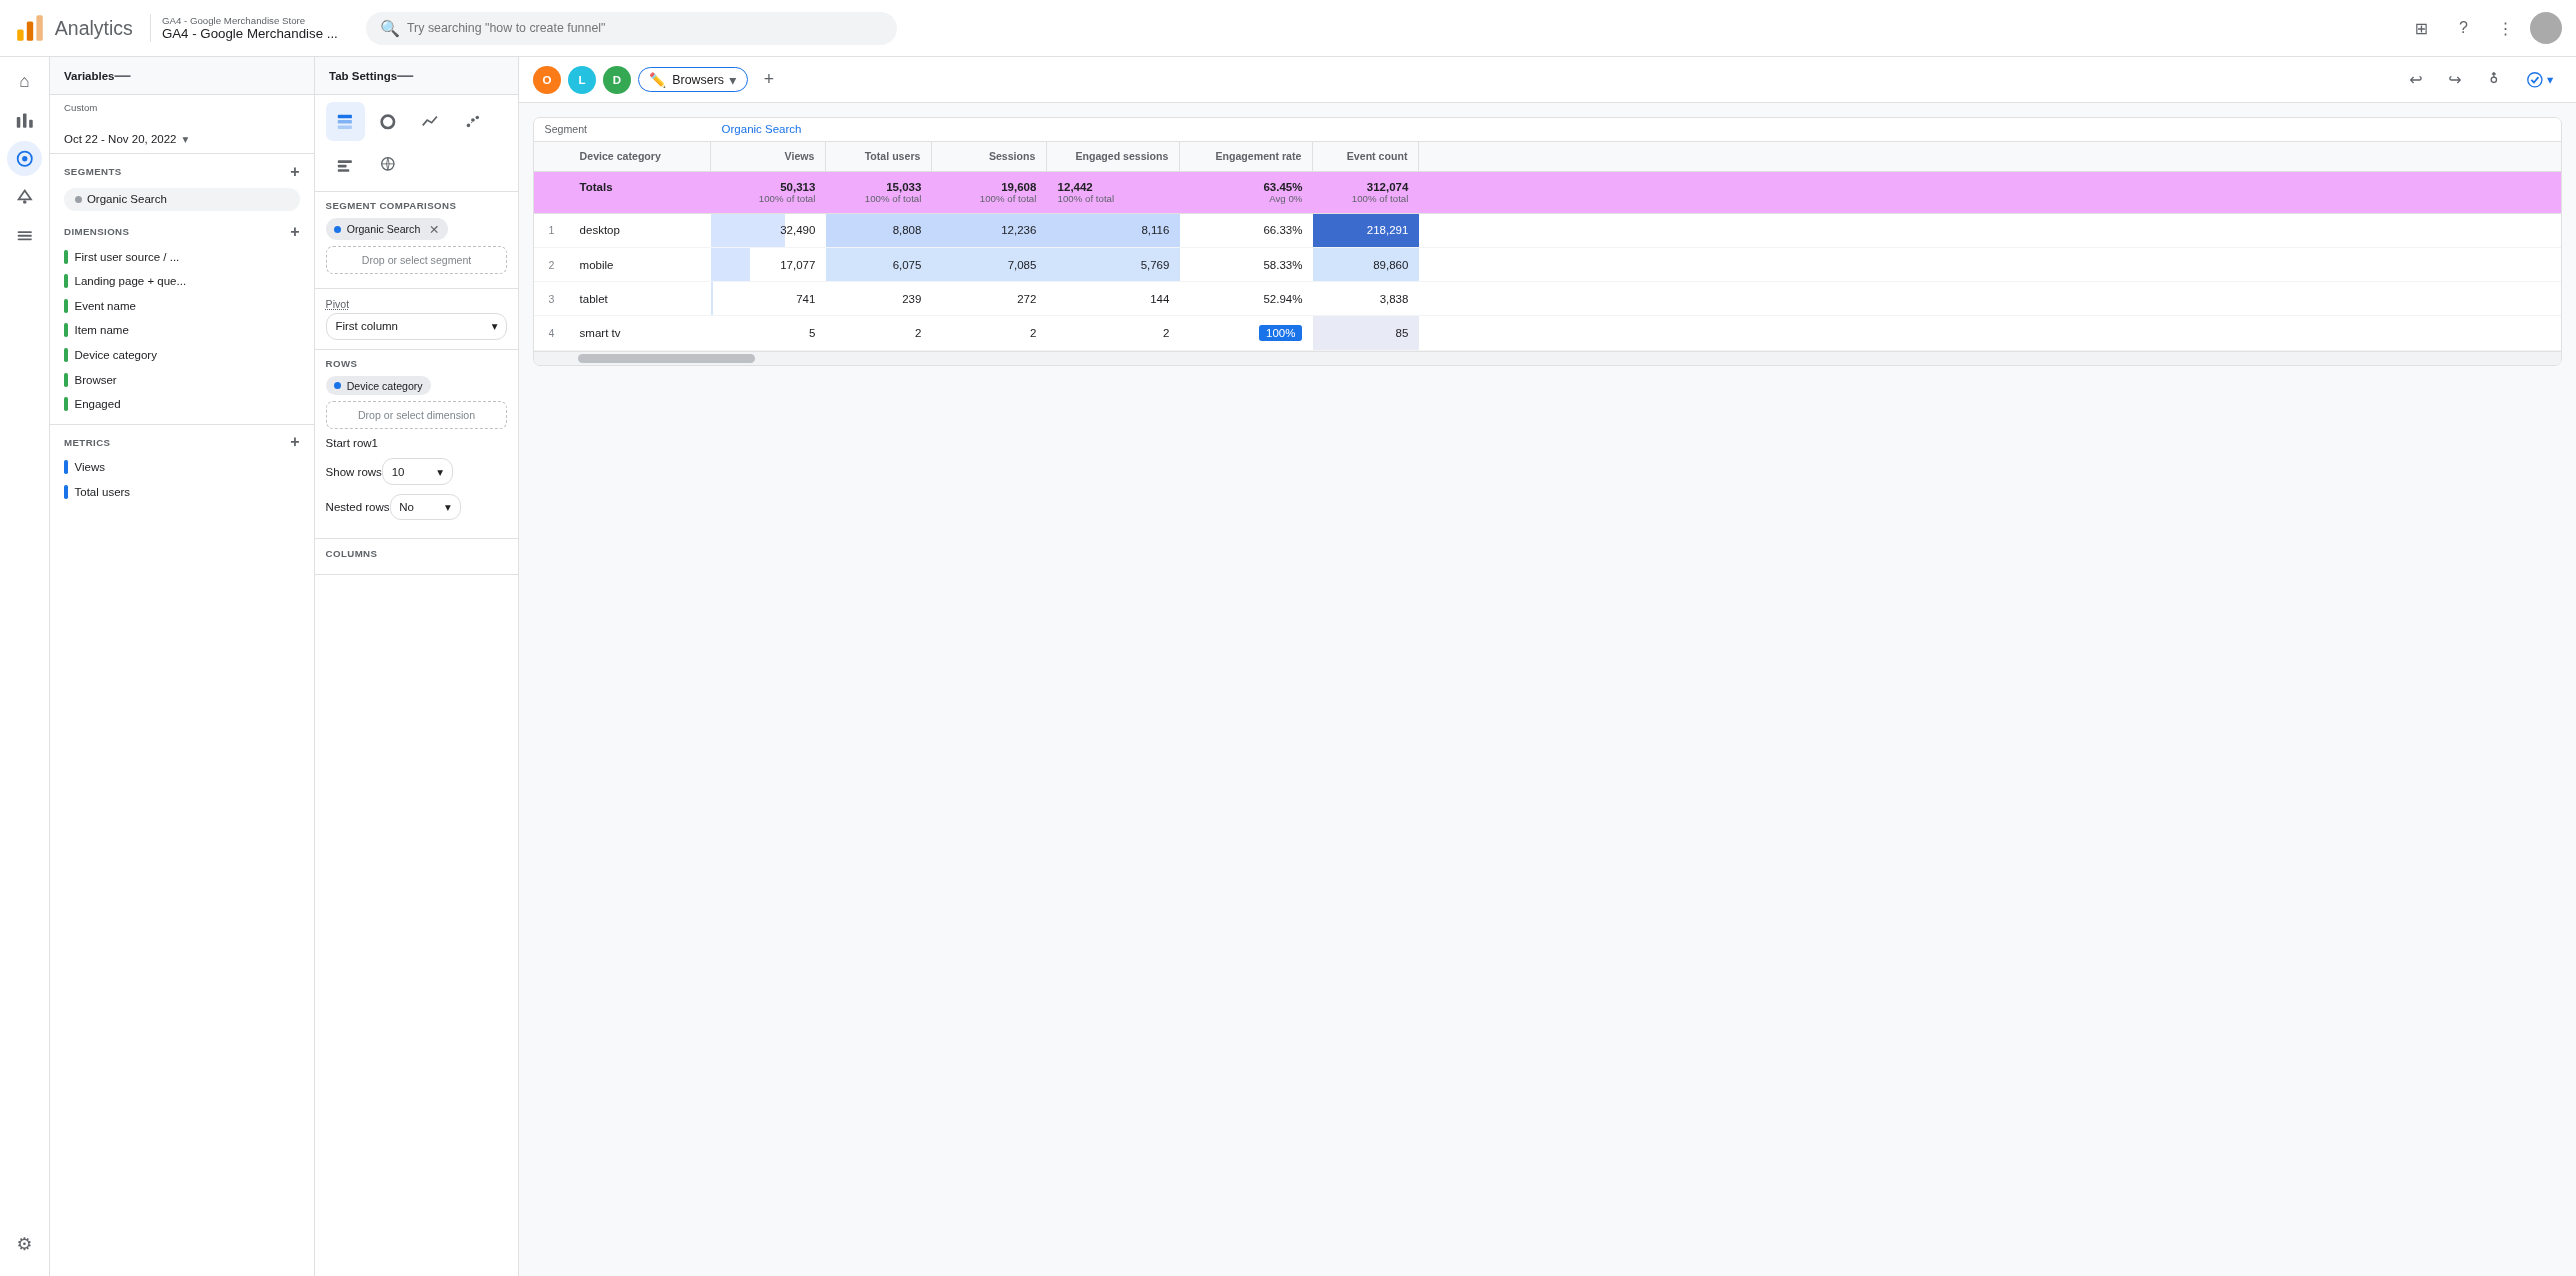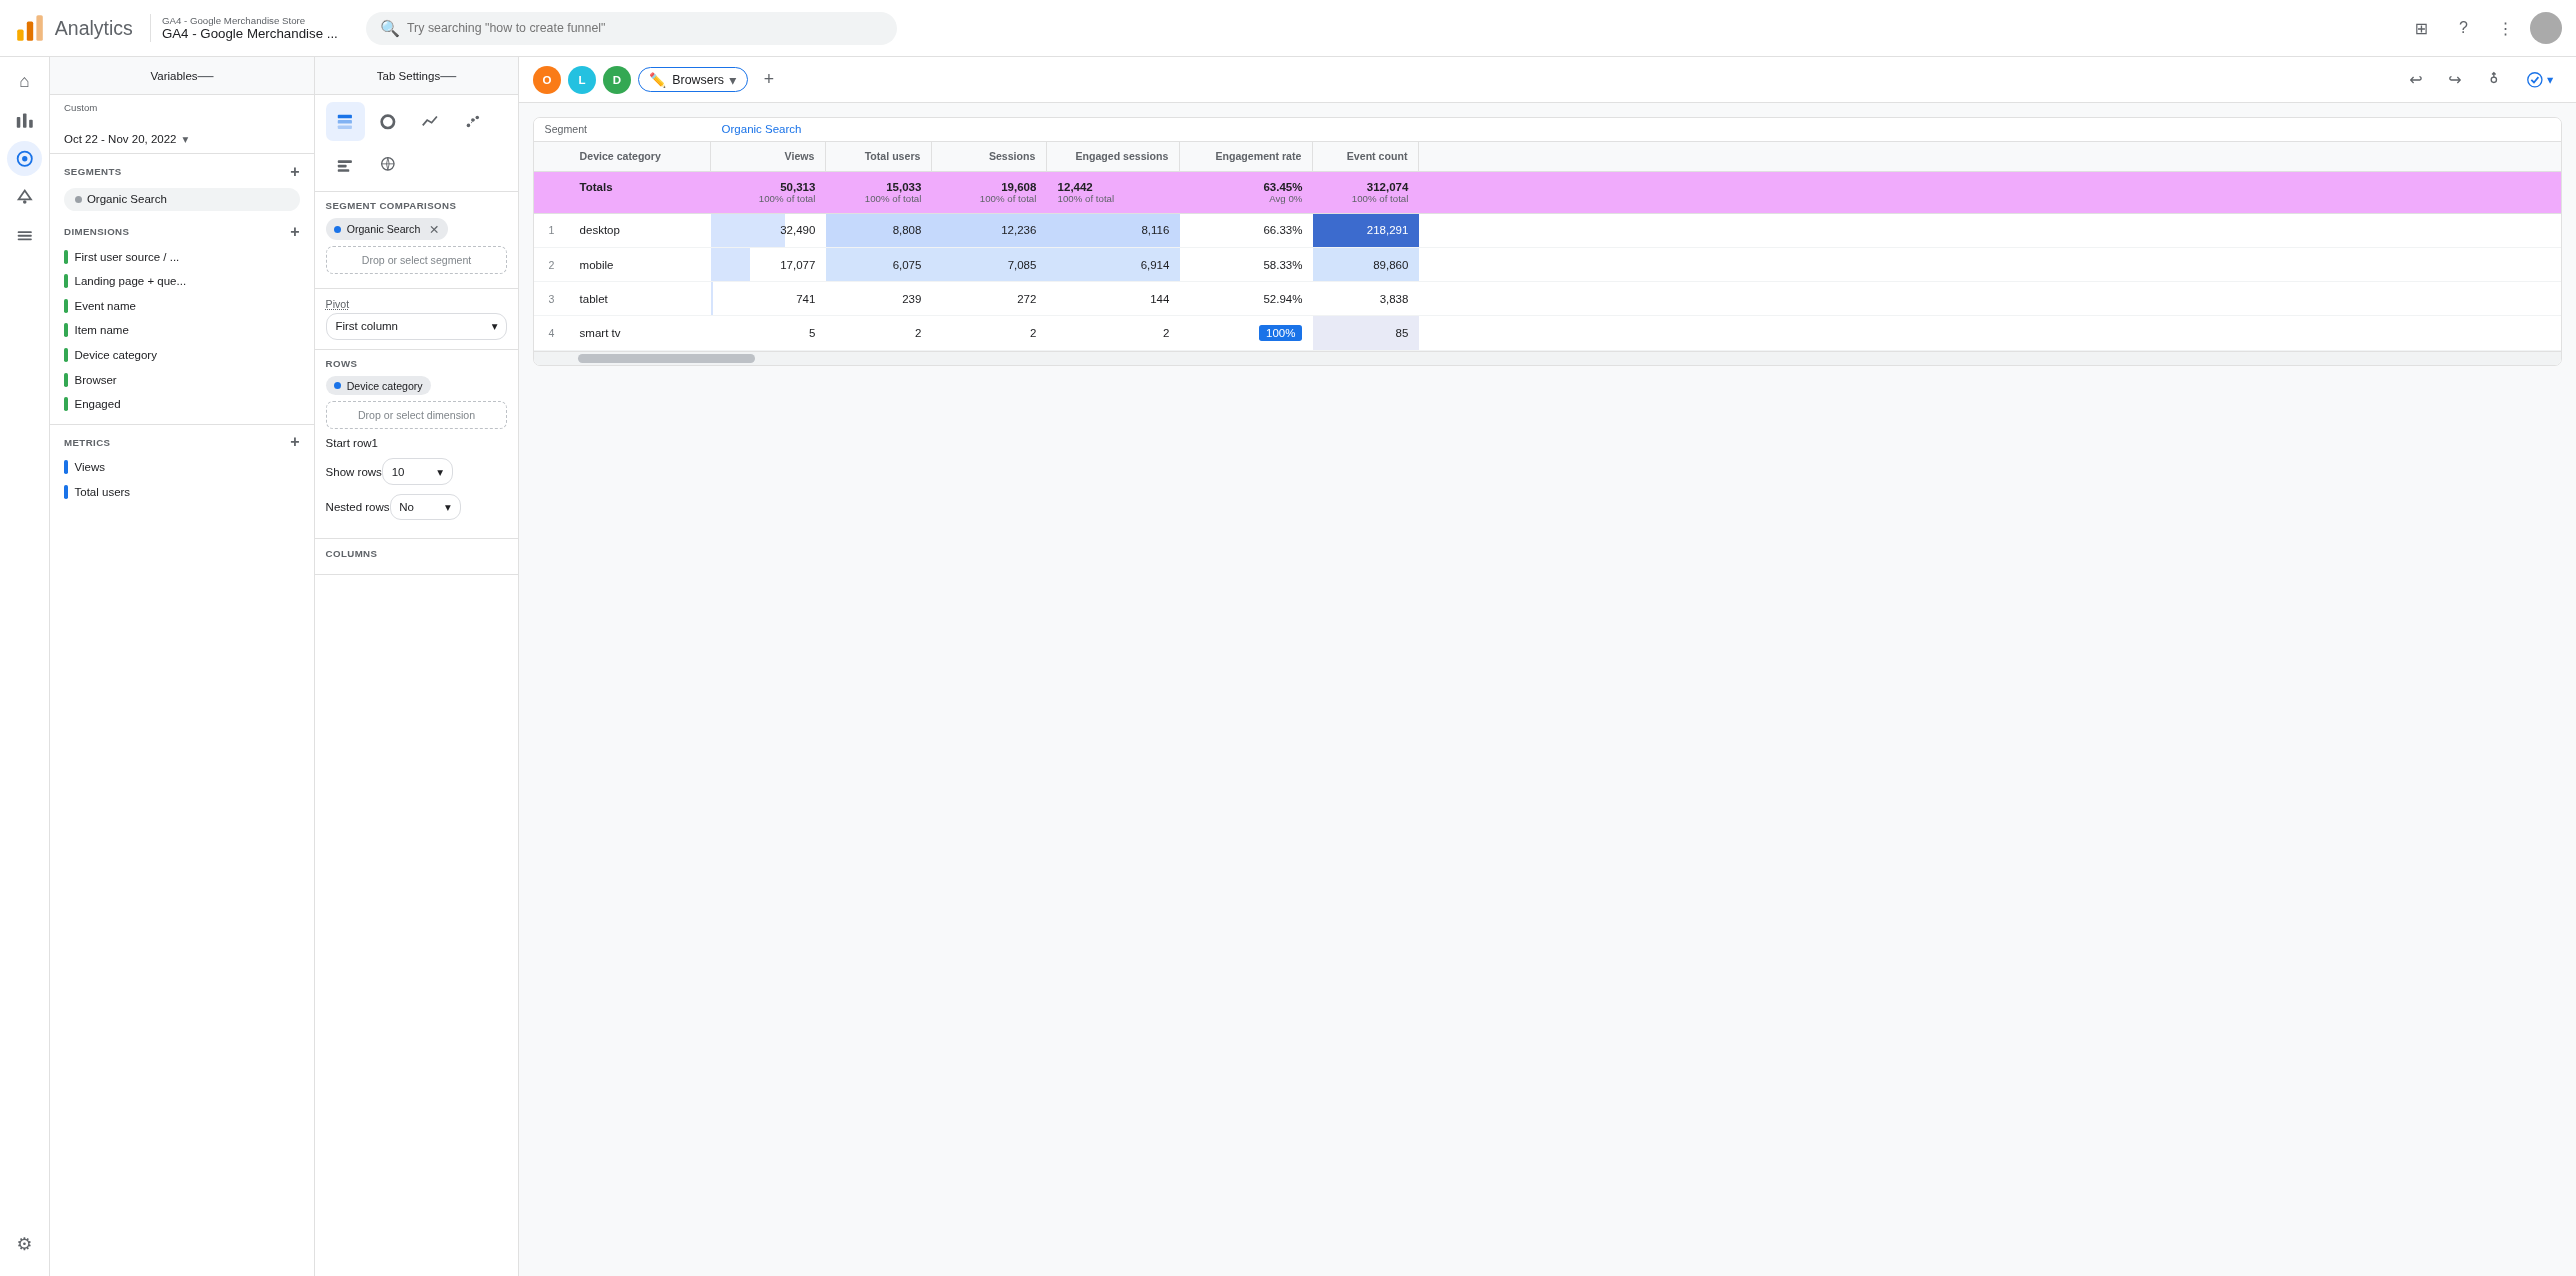--- a/index.html
+++ b/index.html
@@ -43,23 +43,23 @@
       display: flex; overflow: hidden;
     }
 
     
     .variables-panel {
       width: 265px; min-width: 265px; background: #fff;
       border-right: 0.9px solid #e0e0e0; overflow-y: auto;
       display: flex; flex-direction: column;
     }
     .panel-header {
-      display: flex; align-items: center; justify-content: center;
+      display: flex; align-items: center; justify-content: flex-start;
       padding: 10.6px 14px; border-bottom: 0.9px solid #e0e0e0;
-      background: #f8f9fa; font-weight: 400; font-size: 11.5px;
+      background: #f8f9fa; font-weight: 700; font-size: 11.5px;
     }
     .panel-header .minimize-btn { cursor: pointer; color: #5f6368; font-size: 16px; line-height: 1; }
     .custom-date { padding: 7px 14px; border-bottom: 0.9px solid #e0e0e0; }
     .custom-label { font-size: 9.7px; color: #5f6368; }
     .date-range { display: flex; align-items: center; gap: 6px; cursor: pointer; font-size: 11.5px; color: #202124; margin-top: 19px; }
     .date-range .chevron { color: #5f6368; }
 
     .section-header {
       display: flex; align-items: center; justify-content: space-between;
       padding: 8.8px 14px 3.5px; font-size: 9.7px; font-weight: 600;
@@ -541,21 +541,21 @@
             <div style="position:absolute;left:0;top:0;bottom:0;width:34%;background:#c5d9fc;opacity:0.7;"></div>
             <span style="position:relative;z-index:1;font-size:11.5px;">17,077</span>
           </div>
           <div style="text-align:right;padding:10.6px 10.6px;background:#d2e3fc;">
             <span style="font-size:11.5px;">6,075</span>
           </div>
           <div style="text-align:right;padding:10.6px 10.6px;background:#d2e3fc;">
             <span style="font-size:11.5px;">7,085</span>
           </div>
           <div style="text-align:right;padding:10.6px 10.6px;background:#d2e3fc;">
-            <span style="font-size:11.5px;">6,914</span>
+            <span style="font-size:11.5px;">5,769</span>
           </div>
           <div style="text-align:right;padding:10.6px 10.6px;">
             <span style="font-size:11.5px;">58.33%</span>
           </div>
           <div style="text-align:right;padding:10.6px 10.6px;background:#d2e3fc;">
             <span style="font-size:11.5px;">89,860</span>
           </div>
         </div>
 
         <div style="display:grid;grid-template-columns:35px 142px 115px 106px 115px 133px 133px 106px;border-bottom:0.9px solid #f1f3f4;align-items:center;">

